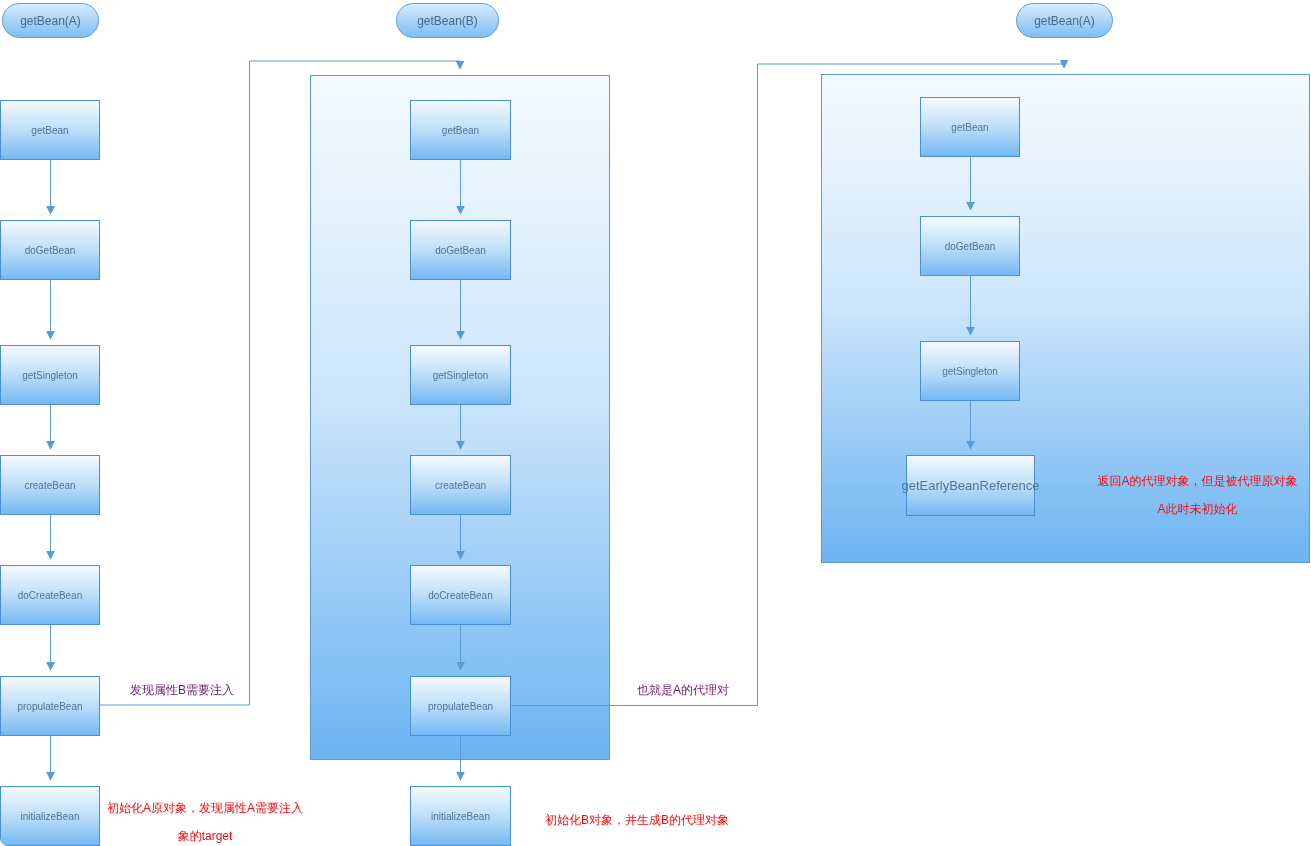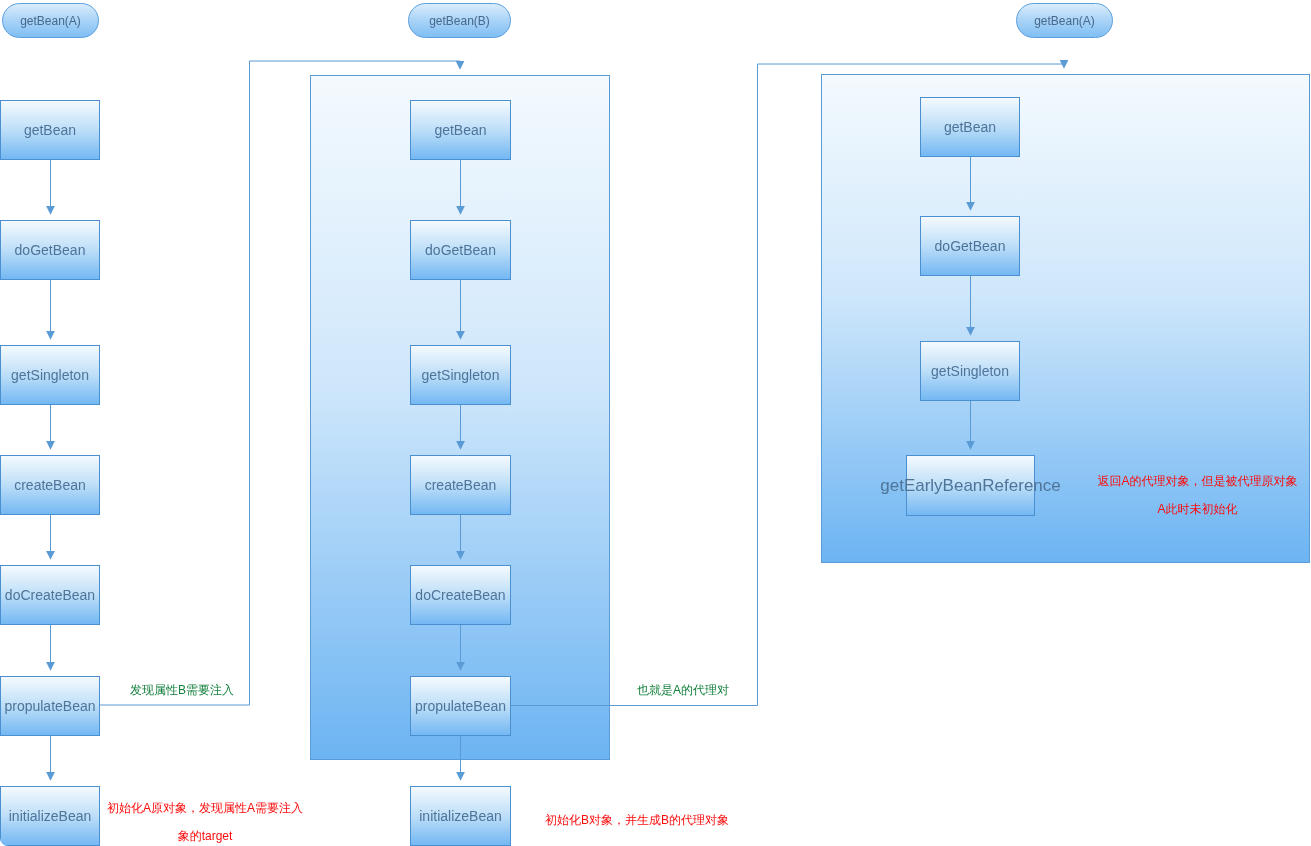--- a/index.html
+++ b/index.html
@@ -16,38 +16,38 @@
     box-sizing:border-box;
     z-index:1;
   }
   .wires { position:absolute; left:0; top:0; z-index:2; }
   .node {
     position:absolute; width:100px; height:60px;
     border:1px solid #4a8fd0;
     background:linear-gradient(180deg,#f4fafe 0%,#bddef8 50%,#74b8f3 100%);
     box-sizing:border-box;
     display:flex; align-items:center; justify-content:center;
-    font-size:14px; color:#4e7499; text-align:center;
+    font-size:10px; color:#4e7499; text-align:center;
     z-index:3; white-space:nowrap;
   }
   .pill {
     position:absolute; height:35px;
     border:1px solid #5a9fdd; border-radius:18px;
     background:linear-gradient(180deg,#d9ecfb 0%,#a9d3f7 50%,#7fbef3 100%);
     box-sizing:border-box;
     display:flex; align-items:center; justify-content:center;
     font-size:12px; color:#48688c;
     z-index:3; white-space:nowrap;
   }
   .note {
     position:absolute; z-index:4;
     font-size:12px; line-height:28px;
     white-space:pre-line;
   }
-  .note-blue { color:#15803d; white-space:nowrap; }
+  .note-blue { color:#701a75; white-space:nowrap; }
   .note-red  { color:#fb0c0c; text-align:center; }
 </style>
 </head>
 <body>
 
 <div class="canvas">
 
   <div class="frame" style="left:310px;top:75px;width:300px;height:685px"></div>
   <div class="frame" style="left:821px;top:74px;width:489px;height:489px"></div>
 
@@ -79,21 +79,21 @@
 
       <path d="M100,705 L249.5,705 L249.5,61 L460,61 L460,68" marker-end="url(#ah)"></path>
 
       <path d="M511,705.5 L757.5,705.5 L757.5,64 L1064,64 L1064,67" marker-end="url(#ah)"></path>
     </g>
   </svg>
 
   <div class="pill" style="left:2px;top:3px;width:97px">
     <span>getBean(A)</span>
   </div>
-  <div class="pill" style="left:408px;top:3px;width:103px">
+  <div class="pill" style="left:396px;top:3px;width:103px">
     <span>getBean(B)</span>
   </div>
   <div class="pill" style="left:1016px;top:3px;width:97px">
     <span>getBean(A)</span>
   </div>
 
   <div class="node" style="left:0;top:100px">
     <span>getBean</span>
     </div>
   <div class="node" style="left:0;top:220px">
@@ -139,21 +139,21 @@
 
   <div class="node" style="left:920px;top:97px">
     <span>getBean</span>
     </div>
   <div class="node" style="left:920px;top:216px">
     <span>doGetBean</span>
     </div>
   <div class="node" style="left:920px;top:341px">
     <span>getSingleton</span>
     </div>
-  <div class="node" style="left:906px;top:455px;width:129px;height:61px;font-size:17px">
+  <div class="node" style="left:906px;top:455px;width:129px;height:61px;font-size:13px">
     <span>getEarlyBeanReference</span>
     </div>
 
   <div class="note note-blue" style="left:130px;top:676px">发现属性B需要注入</div>
   <div class="note note-blue" style="left:637px;top:676px">也就是A的代理对</div>
   <div class="note note-red" style="left:107px;top:794px;width:196px">初始化A原对象，发现属性A需要注入
 象的target</div>
   <div class="note note-red" style="left:545px;top:806px;white-space:nowrap">初始化B对象，并生成B的代理对象</div>
   <div class="note note-red" style="left:1095px;top:467px;width:205px">返回A的代理对象，但是被代理原对象
 A此时未初始化</div>

